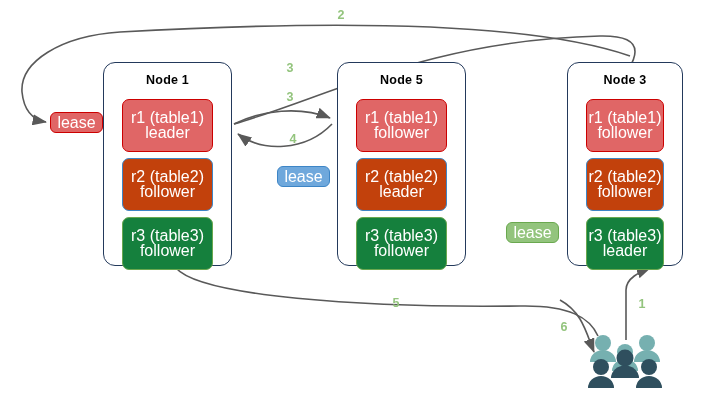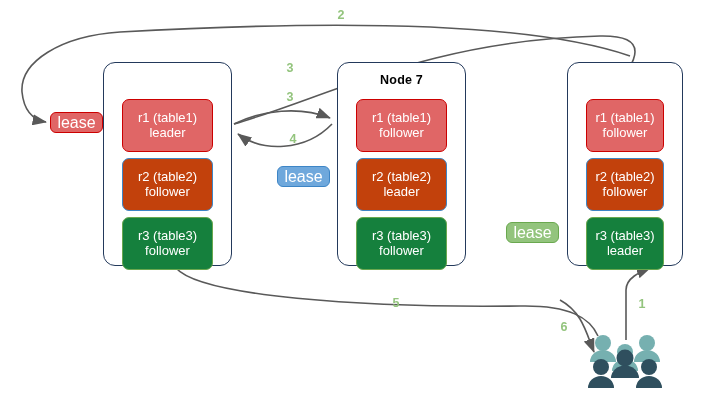--- a/index.html
+++ b/index.html
@@ -48,21 +48,21 @@
     position: absolute;
     box-sizing: border-box;
     left: 18px;
     right: 18px;
     height: 53px;
     border-radius: 7px;
     display: flex;
     flex-direction: column;
     align-items: center;
     justify-content: center;
-    font-size: 13px;
+    font-size: 16px;
     line-height: 14.5px;
     color: #ffffff;
     text-align: center;
   }
   .rep-red {
     background: #e06666;
     border: 1.4px solid #cc0000;
   }
   .rep-blue {
     background: #c2410c;
@@ -138,51 +138,53 @@
     <path d="M 332,124 C 305,152 262,152 238,134" fill="none" stroke="#595959" stroke-width="1.6" marker-end="url(#arrowhead)"></path>
 
     <path d="M 176,268 C 200,296 360,308 520,306 C 570,305 590,318 598,336" fill="none" stroke="#595959" stroke-width="1.6"></path>
 
     <path d="M 560,300 C 582,312 586,332 594,352" fill="none" stroke="#595959" stroke-width="1.6" marker-end="url(#arrowhead)"></path>
 
     <path d="M 626,340 L 626,290 C 626,278 640,272 650,268" fill="none" stroke="#595959" stroke-width="1.6" marker-end="url(#arrowhead)"></path>
   </svg>
 
   <div class="node-box" style="left:103px; top:62px; width:129px; height:204px;">
+    <div class="node-title">Node 1</div>
     <div class="replica rep-red rep-r1">
       <span>r1 (table1)</span>
       <span>leader</span>
     </div>
     <div class="replica rep-blue rep-r2">
       <span>r2 (table2)</span>
       <span>follower</span>
     </div>
     <div class="replica rep-green rep-r3">
       <span>r3 (table3)</span>
       <span>follower</span>
     </div>
   </div>
 
   <div class="node-box" style="left:337px; top:62px; width:129px; height:204px;">
-    <div class="node-title">Node 7</div>
+    <div class="node-title">Node 5</div>
     <div class="replica rep-red rep-r1">
       <span>r1 (table1)</span>
       <span>follower</span>
     </div>
     <div class="replica rep-blue rep-r2">
       <span>r2 (table2)</span>
       <span>leader</span>
     </div>
     <div class="replica rep-green rep-r3">
       <span>r3 (table3)</span>
       <span>follower</span>
     </div>
   </div>
 
   <div class="node-box" style="left:567px; top:62px; width:116px; height:204px;">
+    <div class="node-title">Node 3</div>
     <div class="replica rep-red rep-r1">
       <span>r1 (table1)</span>
       <span>follower</span>
     </div>
     <div class="replica rep-blue rep-r2">
       <span>r2 (table2)</span>
       <span>follower</span>
     </div>
     <div class="replica rep-green rep-r3">
       <span>r3 (table3)</span>

